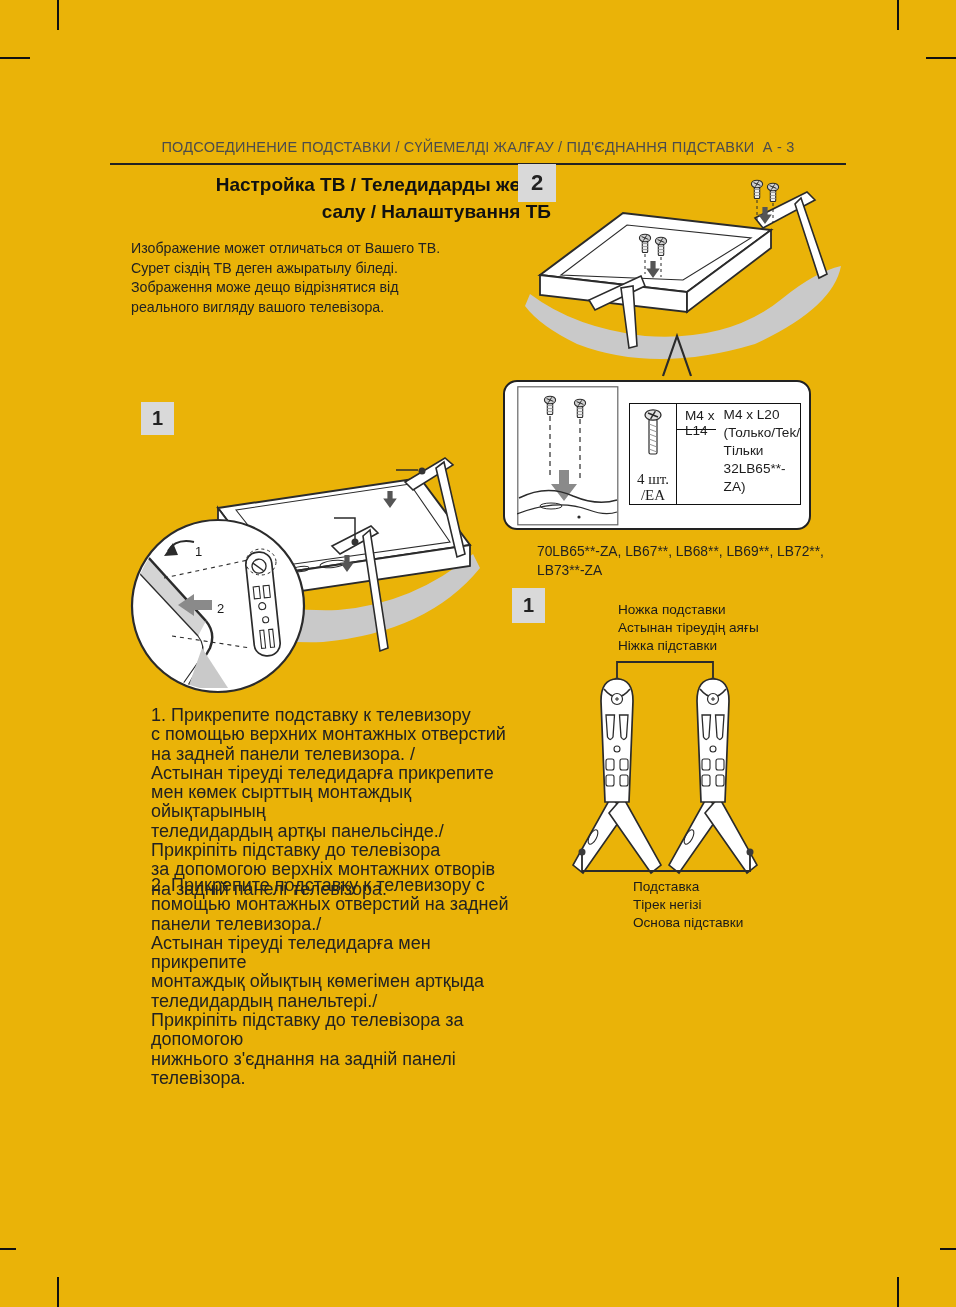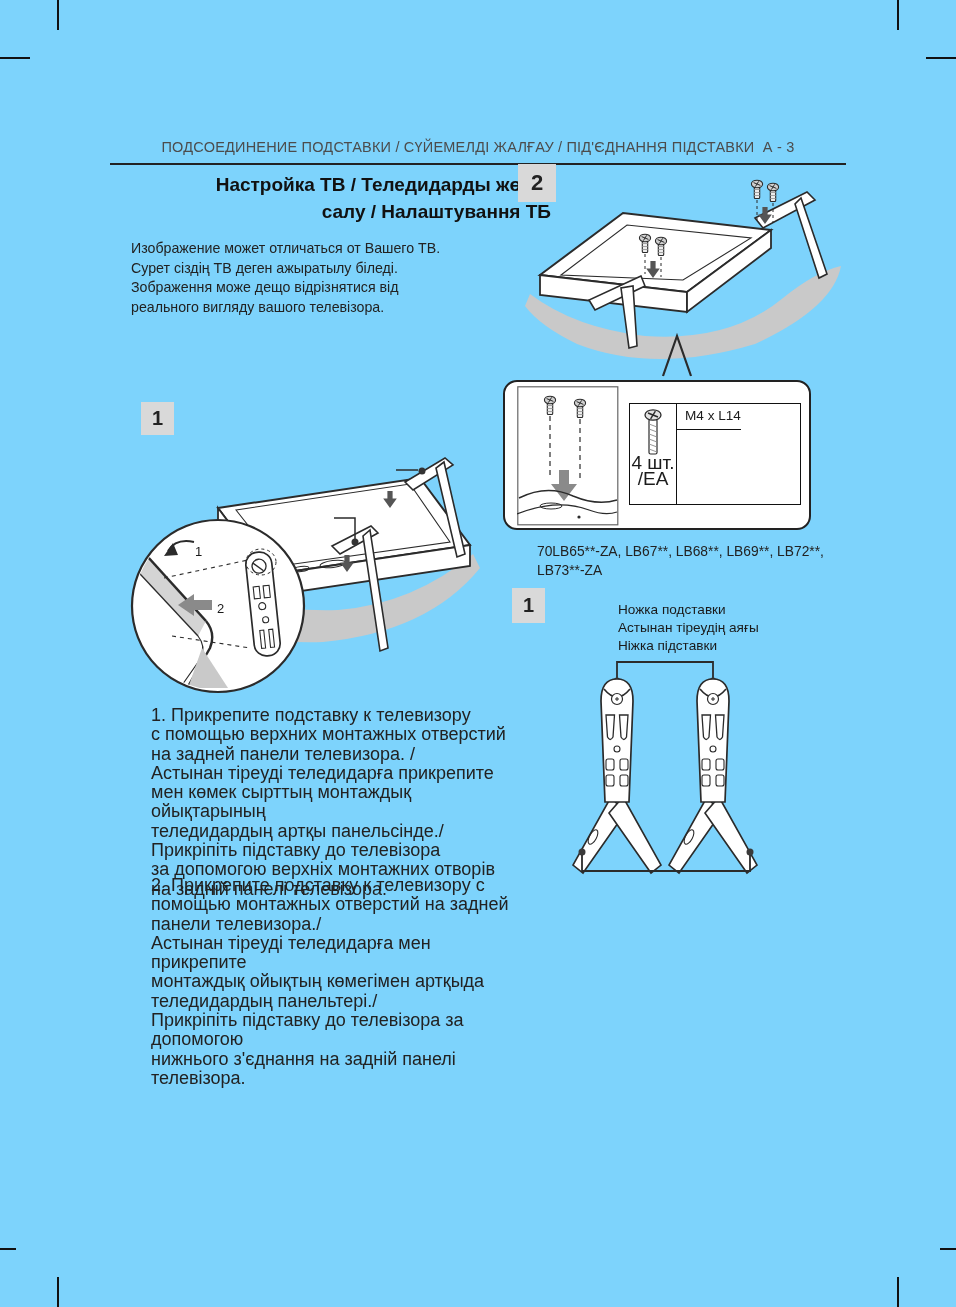--- a/index.html
+++ b/index.html
@@ -1,35 +1,35 @@
 <!DOCTYPE html>
 <html><head>
 <meta charset="utf-8">
 <style>
   html,body{margin:0;padding:0;background:#ffffff;}
-  .page{position:relative;width:956px;height:1307px;background:#7dd3fc;overflow:hidden;
+  .page{position:relative;width:956px;height:1307px;background:#eab308;overflow:hidden;
         font-family:"Liberation Sans","DejaVu Sans",sans-serif;color:#1c1c1c;}
   .abs{position:absolute;}
   .ml{white-space:pre-line;}
   .crop{position:absolute;background:#111;}
   .hdr{font-size:14.5px;color:#4c4c4c;letter-spacing:.2px;white-space:pre;text-align:center;}
   .rule{position:absolute;background:#222;height:2px;}
   .title{font-size:19px;font-weight:bold;line-height:27px;color:#111;text-align:right;}
   .intro{font-size:14.2px;line-height:19.5px;color:#222;}
   .sect{font-size:19.5px;font-weight:bold;line-height:22.5px;color:#111;}
   .models{font-size:13.8px;line-height:19px;color:#222;}
   .badge{background:#d9d9d9;color:#222;font-weight:bold;text-align:center;}
   .lbl{font-size:13.6px;line-height:18px;color:#1a1a1a;}
   .instr{font-size:18px;line-height:19.3px;color:#222;}
   .screwbox{position:absolute;left:503px;top:380px;width:308px;height:150px;
             border:2px solid #222;border-radius:14px;background:#fff;box-sizing:border-box;}
   .parts-table{position:absolute;left:124px;top:21px;width:172px;height:102px;
                border:1.8px solid #111;display:flex;box-sizing:border-box;background:#fff;}
   .pt-left{width:47px;border-right:1.8px solid #111;position:relative;text-align:center;box-sizing:border-box;}
-  .pt-qty{position:absolute;bottom:18px;left:0;width:100%;font-size:19px;line-height:15.5px;}
+  .pt-qty{position:absolute;bottom:1px;left:0;width:100%;font-size:15px;line-height:15.5px;font-family:Liberation Serif, serif;}
   .pt-right{flex:1;display:flex;flex-direction:row;}
   .pt-r1{height:26px;border-bottom:1.8px solid #111;font-size:13.6px;padding:4px 0 0 8px;box-sizing:border-box;}
   .pt-r2{flex:1;font-size:13.6px;line-height:18px;padding:2px 0 0 8px;box-sizing:border-box;}
   svg{display:block;}
 </style>
 </head>
 <body>
 
 <div class="page">
 
@@ -197,20 +197,24 @@
     <div class="parts-table">
       <div class="pt-left">
         <svg width="40" height="60" style="margin:2px auto 0" viewBox="0 0 40 60">
           <use href="#sym-screw-lg" x="20" y="9"></use>
         </svg>
         <div class="pt-qty ml">4 шт.
 /EA</div>
       </div>
       <div class="pt-right">
         <div class="pt-r1">M4 x L14</div>
+        <div class="pt-r2 ml">M4 x L20
+(Только/Tek/
+Тільки
+ 32LB65**-ZA)</div>
       </div>
     </div>
   </div>
 
   <div class="abs models ml" style="left:537px;top:542px;width:360px">70LB65**-ZA, LB67**, LB68**, LB69**, LB72**,
 LB73**-ZA</div>
 
   <div class="abs badge" style="left:512px;top:588px;width:33px;height:35px;font-size:20px;line-height:35px">1</div>
 
   <div class="abs lbl ml" style="left:618px;top:601px">Ножка подставки
@@ -239,14 +243,17 @@
     <path d="M77,26 V10 H173 V26" stroke="#2b2b2b" stroke-width="1.8" fill="none"></path>
     <circle cx="77" cy="29" r="3.5" fill="#3a3a3a"></circle>
     <circle cx="173" cy="29" r="3.5" fill="#3a3a3a"></circle>
     <use href="#leg" transform="translate(77,27)"></use>
     <use href="#leg" transform="translate(173,27)"></use>
     <circle cx="42" cy="200" r="3.5" fill="#3a3a3a"></circle>
     <circle cx="210" cy="200" r="3.5" fill="#3a3a3a"></circle>
     <path d="M42,203 V219 H210 V203" stroke="#2b2b2b" stroke-width="1.8" fill="none"></path>
   </svg>
 
+  <div class="abs lbl ml" style="left:633px;top:878px">Подставка
+Тірек негізі
+Основа підставки</div>
 
 </div>
 
 </body></html>

